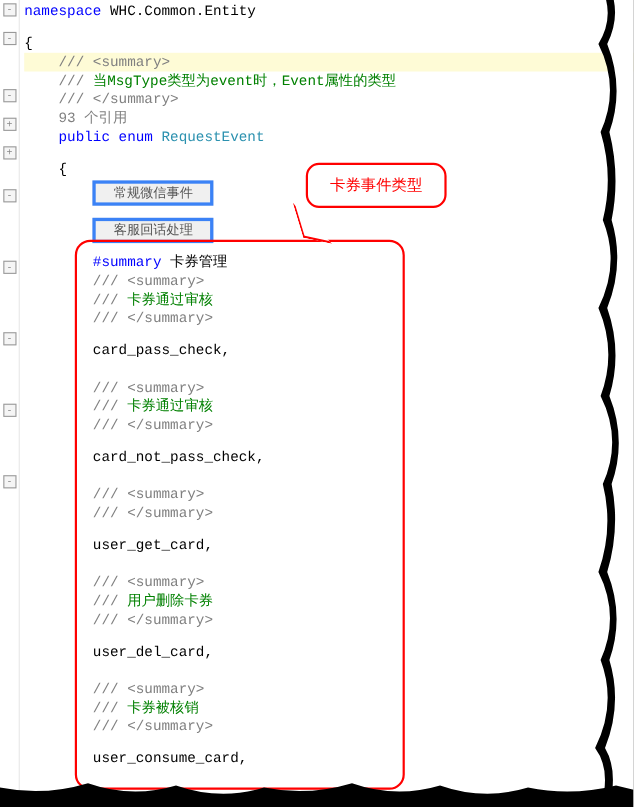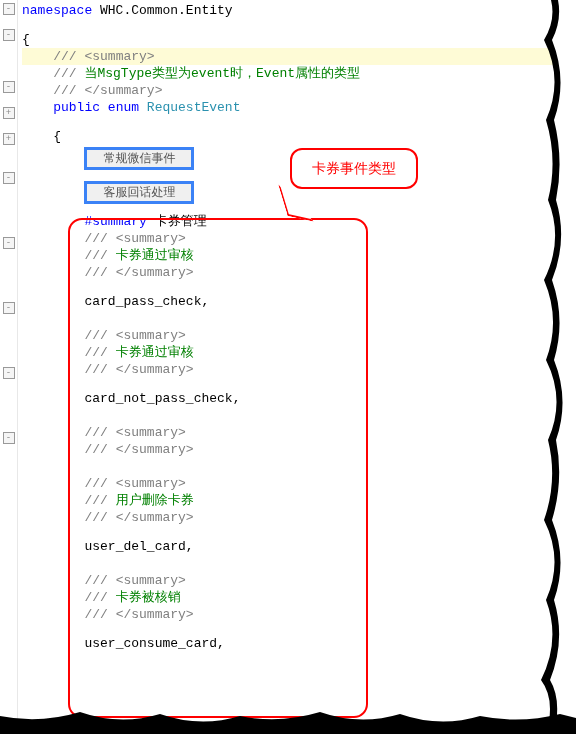--- a/index.html
+++ b/index.html
@@ -66,21 +66,21 @@
       border: 2px solid #ff0000;
       border-radius: 14px;
       left: 50px;
       top: 218px;
       width: 300px;
       height: 500px;
       pointer-events: none;
     }
     .callout {
       position: absolute;
-      left: 272px;
+      left: 260px;
       top: 148px;
     }
     .callout-bubble {
       border: 2px solid #ff0000;
       border-radius: 12px;
       background: #fff;
       padding: 10px 20px;
       color: #ff0000;
       font-size: 14px;
       font-family: 'Microsoft YaHei', sans-serif;
@@ -163,20 +163,21 @@
     <div class="gutter-icon"></div>
     <div class="gutter-icon box">-</div>
   </div>
 
   <div class="code-area">
     <div class="line"><span class="kw-blue">namespace</span><span class="text-black"> WHC.Common.Entity</span></div>
     <div class="line text-black">{</div>
     <div class="line highlight-line">    <span class="comment">/// &lt;summary&gt;</span></div>
     <div class="line">    <span class="comment">/// </span><span class="comment-green">当MsgType类型为event时，Event属性的类型</span></div>
     <div class="line">    <span class="comment">/// &lt;/summary&gt;</span></div>
+    <div class="line">    <span class="comment">93 个引用</span></div>
     <div class="line">    <span class="kw-blue">public</span><span class="kw-blue"> enum </span><span class="kw-type">RequestEvent</span></div>
     <div class="line text-black">    <span>{</span></div>
     <div class="line">        <span class="collapsed-region">常规微信事件</span></div>
     <div class="line"></div>
     <div class="line">        <span class="collapsed-region">客服回话处理</span></div>
     <div class="line"></div>
     <div class="line">        <span class="kw-blue">#summary</span><span class="text-black"> 卡券管理</span></div>
 
     <div class="line">        <span class="comment">/// &lt;summary&gt;</span></div>
     <div class="line">        <span class="comment">/// </span><span class="comment-green">卡券通过审核</span></div>
@@ -185,20 +186,21 @@
     <div class="line"></div>
 
     <div class="line">        <span class="comment">/// &lt;summary&gt;</span></div>
     <div class="line">        <span class="comment">/// </span><span class="comment-green">卡券通过审核</span></div>
     <div class="line">        <span class="comment">/// &lt;/summary&gt;</span></div>
     <div class="line text-black">        <span>card_not_pass_check,</span></div>
     <div class="line"></div>
 
     <div class="line">        <span class="comment">/// &lt;summary&gt;</span></div>
     <div class="line">        <span class="comment">/// &lt;/summary&gt;</span></div>
+    <div class="line text-black">        <span>user_get_card,</span></div>
     <div class="line"></div>
 
     <div class="line">        <span class="comment">/// &lt;summary&gt;</span></div>
     <div class="line">        <span class="comment">/// </span><span class="comment-green">用户删除卡券</span></div>
     <div class="line">        <span class="comment">/// &lt;/summary&gt;</span></div>
     <div class="line text-black">        <span>user_del_card,</span></div>
     <div class="line"></div>
 
     <div class="line">        <span class="comment">/// &lt;summary&gt;</span></div>
     <div class="line">        <span class="comment">/// </span><span class="comment-green">卡券被核销</span></div>

